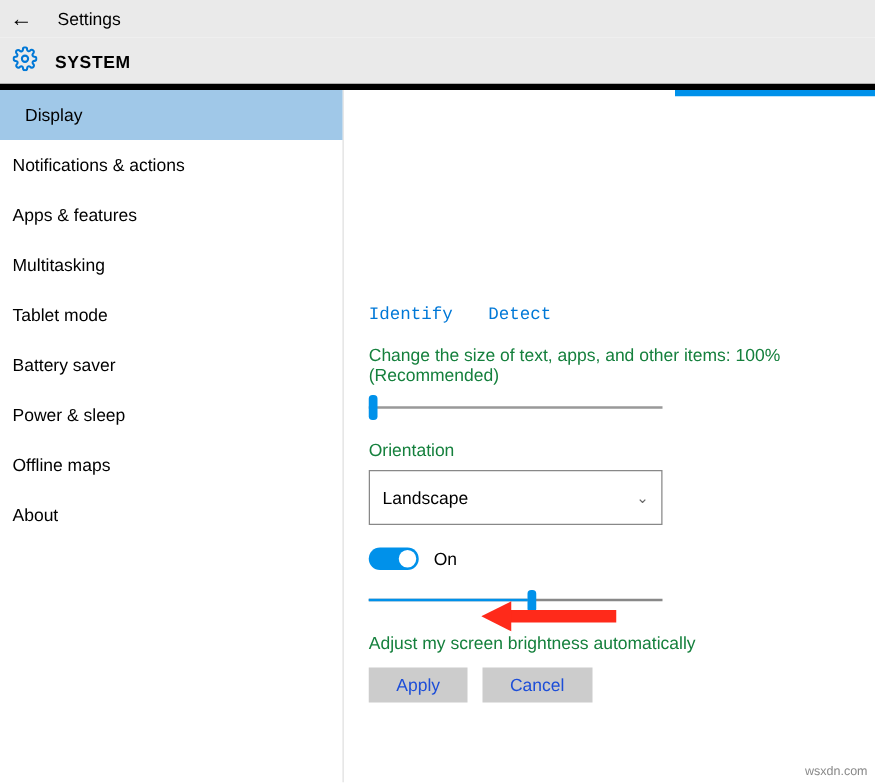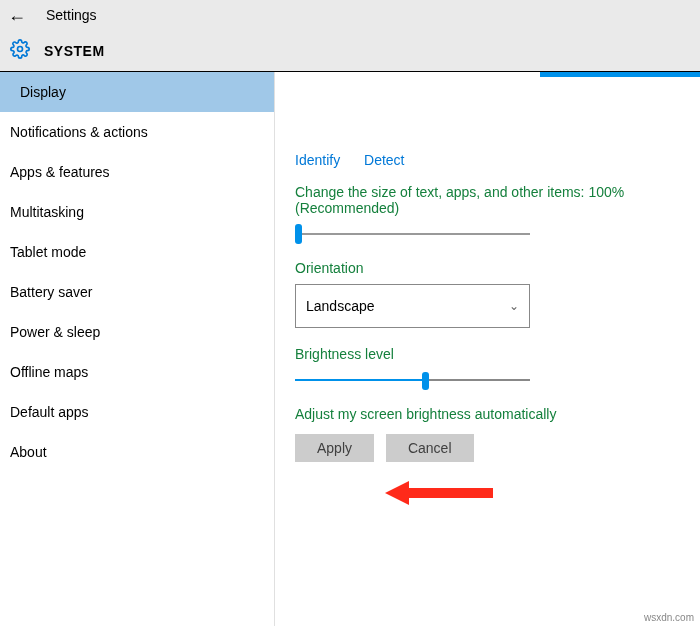--- a/index.html
+++ b/index.html
@@ -23,21 +23,21 @@
       font-size: 18px;
       margin-right: 20px;
       cursor: pointer;
     }
     .header {
       height: 42px;
       background: #eaeaea;
       display: flex;
       align-items: center;
       padding: 0 10px;
-      border-bottom: 1px solid #000000;
+      border-bottom: 5px solid #000000;
       text-align: center;
     }
     .gear-icon { margin-right: 14px; color: #0078d7; }
     .header-title { font-weight: 600; font-size: 14px; letter-spacing: 0.5px; }
 
     .columns { display: flex; height: calc(626px - 72px); }
     .sidebar {
       width: 275px;
       border-right: 1px solid #e0e0e0;
       padding-top: 0;
@@ -63,21 +63,23 @@
     }
     .top-accent {
       position: absolute;
       top: 0;
       right: -18px;
       width: 160px;
       height: 5px;
       background: #0091ea;
     }
     .link-row {
+      margin-top: 92px;
       margin-bottom: 16px;
+      font-family: Liberation Mono, monospace;
     }
     .link { color: #0078d7; cursor: pointer; margin-right: 20px; }
     .label { color: #15803d; margin-bottom: 8px; font-size: 14px; }
 
     .slider-track {
       position: relative;
       height: 20px;
       width: 235px;
       margin-bottom: 16px;
     }
@@ -113,21 +115,21 @@
 
     .brightness-track {
       position: relative; height: 20px; width: 235px; margin-bottom: 16px;
     }
     .bt-line { position: absolute; top: 9px; left: 0; width: 100%; height: 2px; background: #888; }
     .bt-fill { position: absolute; top: 9px; left: 0; height: 2px; background: #0091ea; }
     .bt-thumb { position: absolute; top: 2px; width: 7px; height: 18px; background: #0091ea; border-radius: 3px; }
 
     .btn-row { margin-top: 12px; margin-bottom: 18px; }
     .btn {
-      display: inline-block; padding: 6px 22px; background: #ccc; color: #404040;
+      display: inline-block; padding: 6px 22px; background: #ccc; color: #1d4ed8;
       margin-right: 8px; cursor: default; font-size: 14px;
     }
 
     .red-arrow {
       position: absolute;
       left: 385px; top: 478px;
       pointer-events: none;
     }
 
     .watermark {
@@ -155,21 +157,20 @@
 <div class="columns">
   <div class="sidebar">
     <div class="sidebar-item active"><span>Display</span></div>
     <div class="sidebar-item"><span>Notifications &amp; actions</span></div>
     <div class="sidebar-item"><span>Apps &amp; features</span></div>
     <div class="sidebar-item"><span>Multitasking</span></div>
     <div class="sidebar-item"><span>Tablet mode</span></div>
     <div class="sidebar-item"><span>Battery saver</span></div>
     <div class="sidebar-item"><span>Power &amp; sleep</span></div>
     <div class="sidebar-item"><span>Offline maps</span></div>
-    <div class="sidebar-item"><span>Default apps</span></div>
     <div class="sidebar-item"><span>About</span></div>
   </div>
 
   <div class="content">
     <div class="content-top">
       <div class="top-accent"></div>
     </div>
 
     <div class="link-row">
       <span class="link">Identify</span>
@@ -181,22 +182,27 @@
       <div class="slider-line"></div>
       <div class="slider-thumb" style="left:0"></div>
     </div>
 
     <div class="label">Orientation</div>
     <div class="select-box">
       <span>Landscape</span>
       <span class="chev">⌄</span>
     </div>
 
-
-    <div class="label">Brightness level</div>
+    <div class="toggle-row">
+      <div class="toggle on">
+          <div class="knob"></div>
+        </div>
+      <span>On</span>
+    </div>
+
     <div class="brightness-track">
       <div class="bt-line"></div>
       <div class="bt-fill" style="width:54%"></div>
       <div class="bt-thumb" style="left:54%"></div>
     </div>
 
     <div class="label">Adjust my screen brightness automatically</div>
 
     <div class="btn-row">
       <span class="btn">Apply</span>

